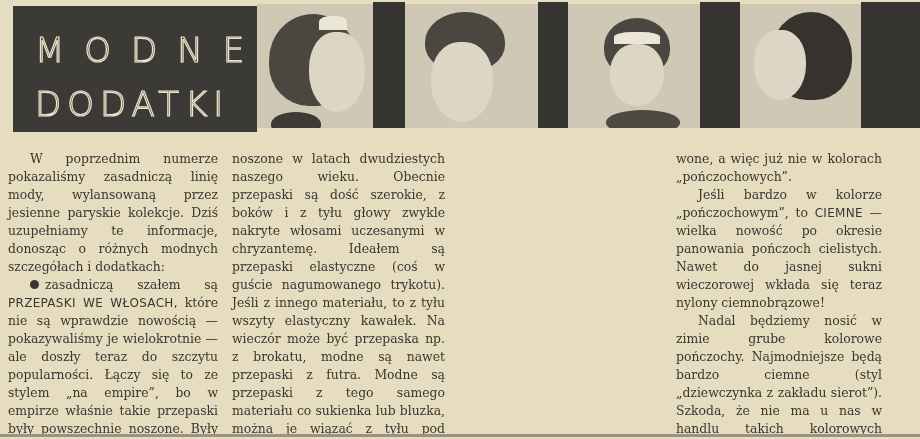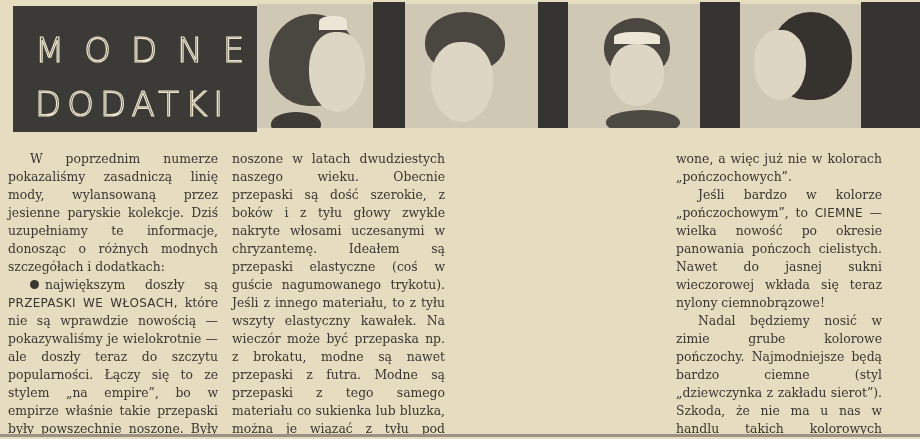--- a/index.html
+++ b/index.html
@@ -86,21 +86,21 @@
     <div class="head-hair" style="left:30px;top:8px;width:82px;height:88px;background:#36332f;"></div>
     <div class="head-face" style="left:14px;top:26px;width:52px;height:70px;"></div>
   </div>
   <div class="dark" style="left:856px;width:64px;"></div>
 </div>
 
 <div class="columns">
   <div class="col" style="left:8px;width:210px;">
     <p class="indent">W poprzednim numerze pokazaliśmy zasadniczą linię mody, wylansowaną przez jesienne paryskie kolekcje. Dziś uzupełniamy te informacje, donosząc o różnych modnych szczegółach i dodatkach:</p>
     <p class="indent">
-      <span class="bullet"></span><span>największym doszły są</span>
+      <span class="bullet"></span><span>zasadniczą szałem są</span>
       <span class="caps">PRZEPASKI WE WŁOSACH,</span>
       <span>które nie są wprawdzie nowością — pokazywaliśmy je wielokrotnie — ale doszły teraz do szczytu popularności. Łączy się to ze stylem „na empire”, bo w empirze właśnie takie przepaski były powszechnie noszone. Były też</span>
     </p>
   </div>
 
   <div class="col" style="left:232px;width:213px;">
     <p>noszone w latach dwudziestych naszego wieku. Obecnie przepaski są dość szerokie, z boków i z tyłu głowy zwykle nakryte włosami uczesanymi w chryzantemę. Ideałem są przepaski elastyczne (coś w guście nagumowanego trykotu). Jeśli z innego materiału, to z tyłu wszyty elastyczny kawałek. Na wieczór może być przepaska np. z brokatu, modne są nawet przepaski z futra. Modne są przepaski z tego samego materiału co sukienka lub bluzka, można je wiązać z tyłu pod włosami na mały węzełek. Nosi się dość</p>
   </div>
 
   <div class="col" style="left:454px;width:212px;">

